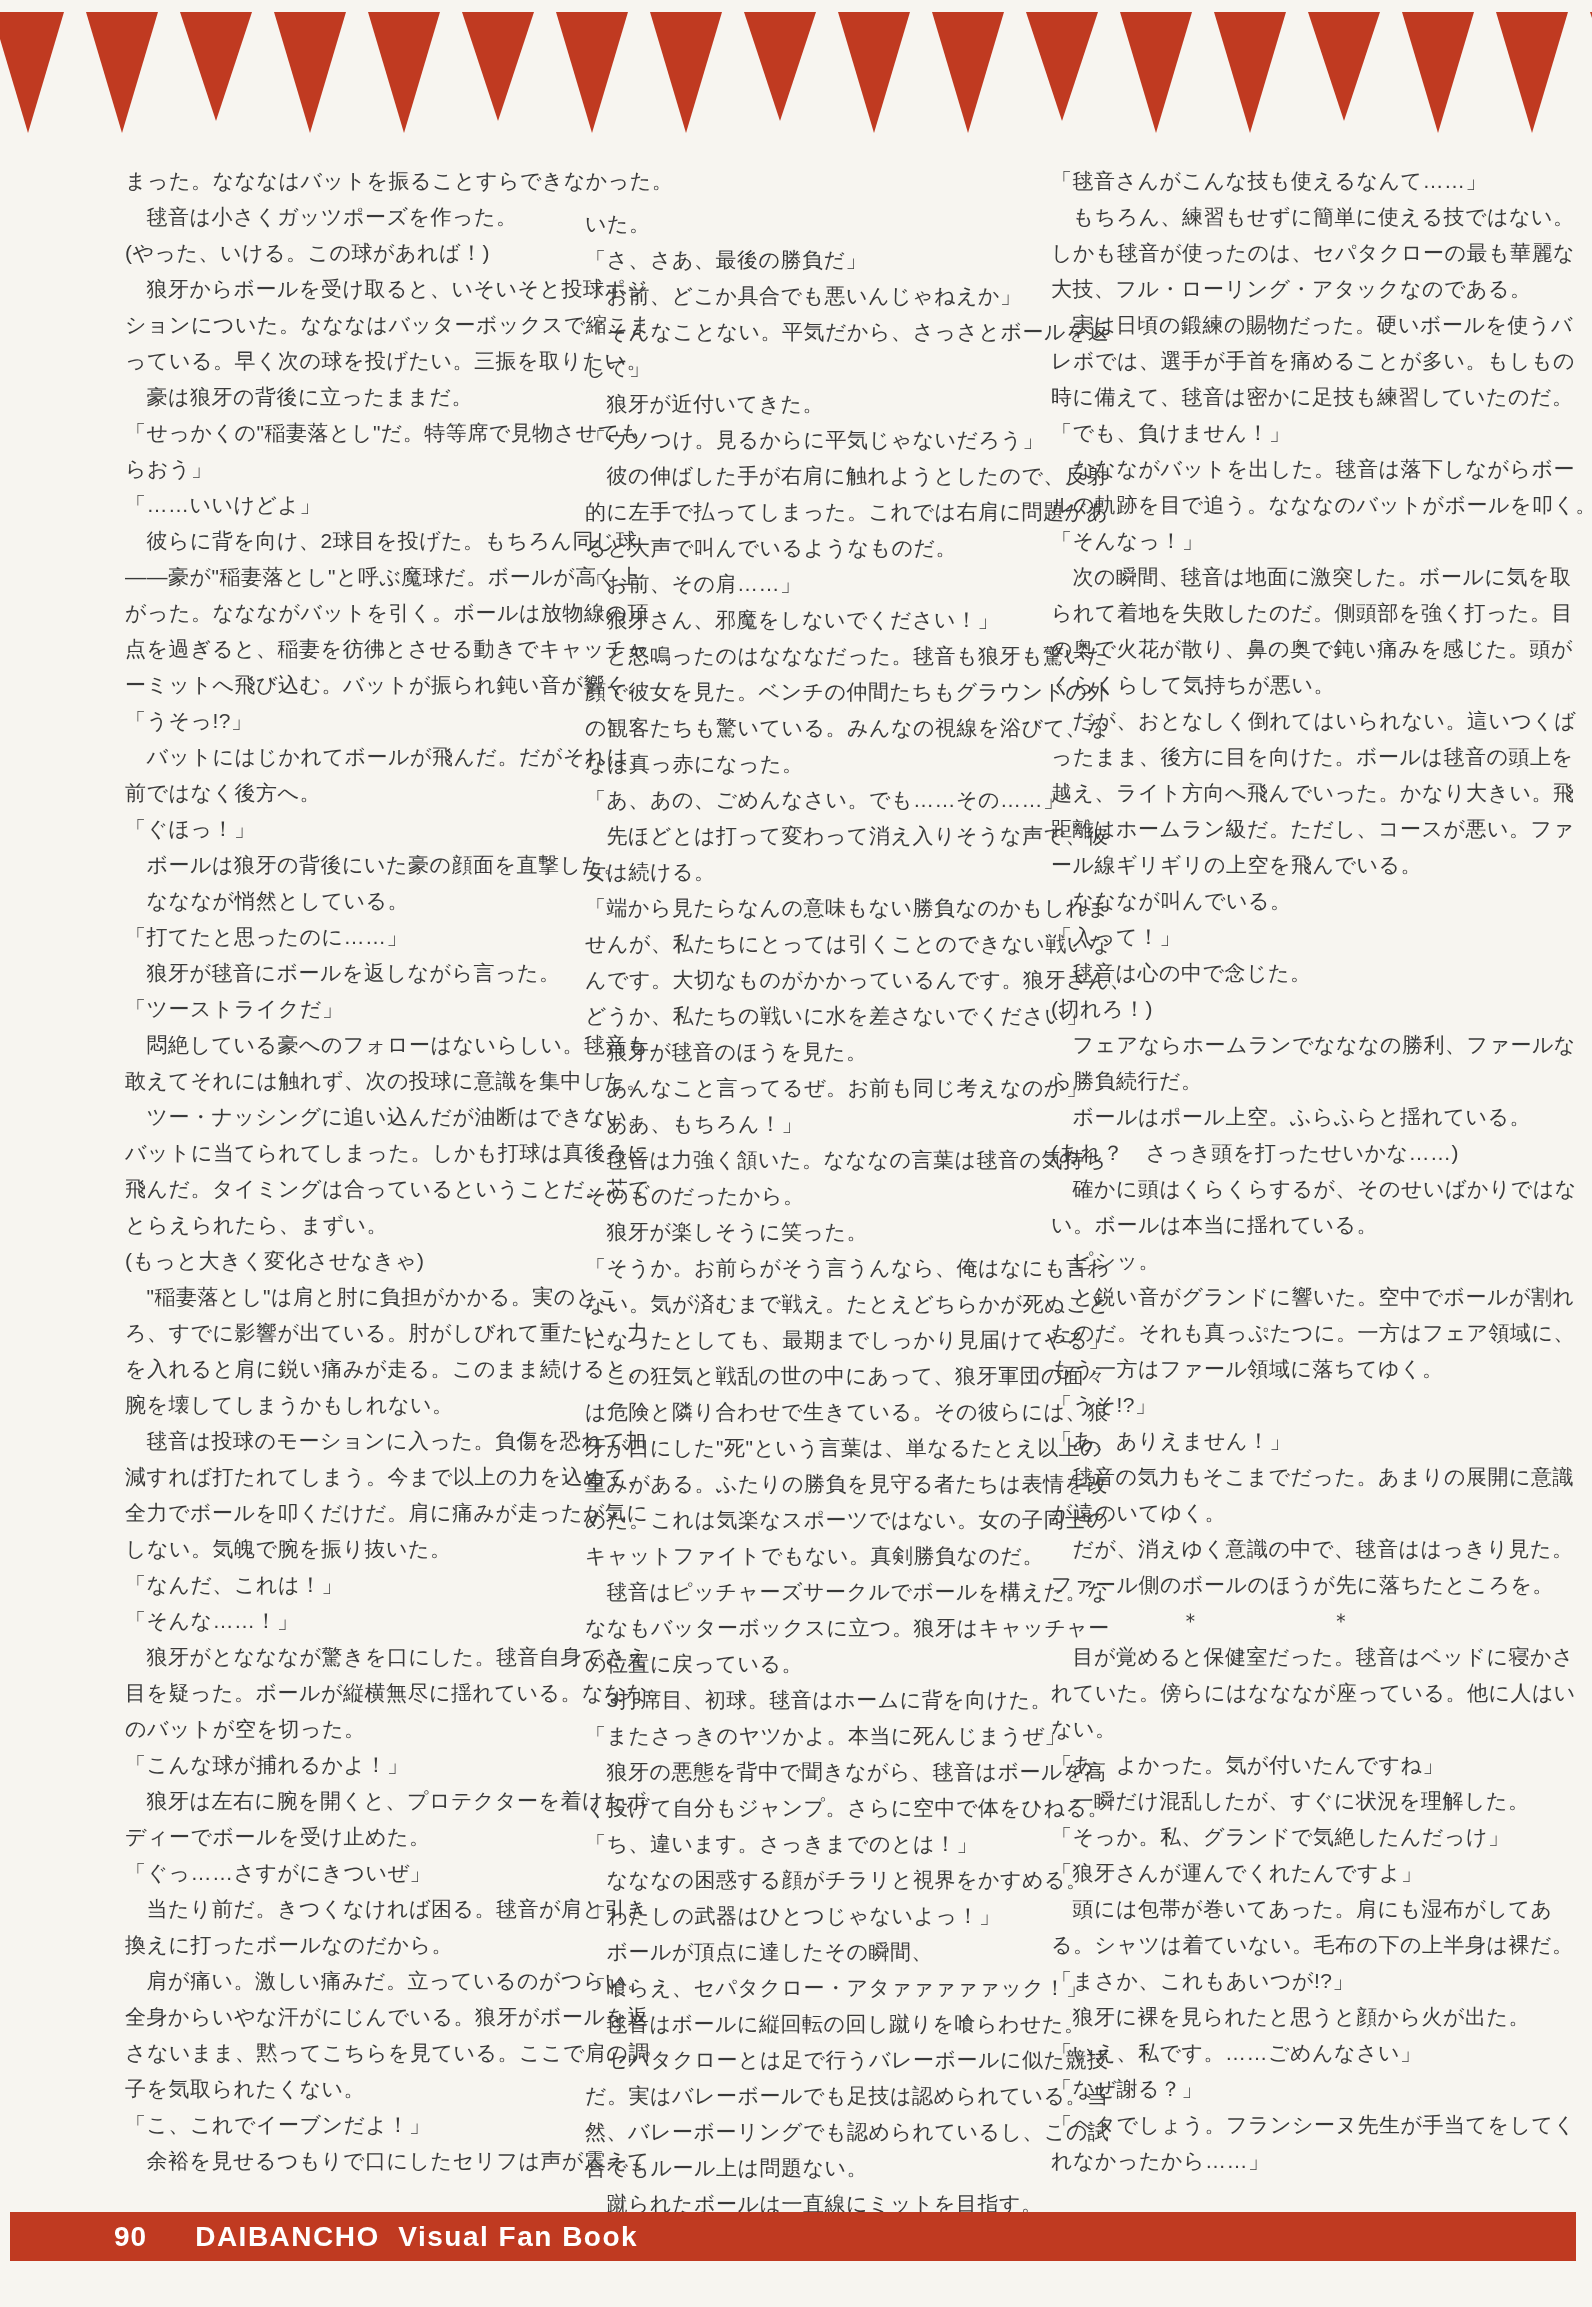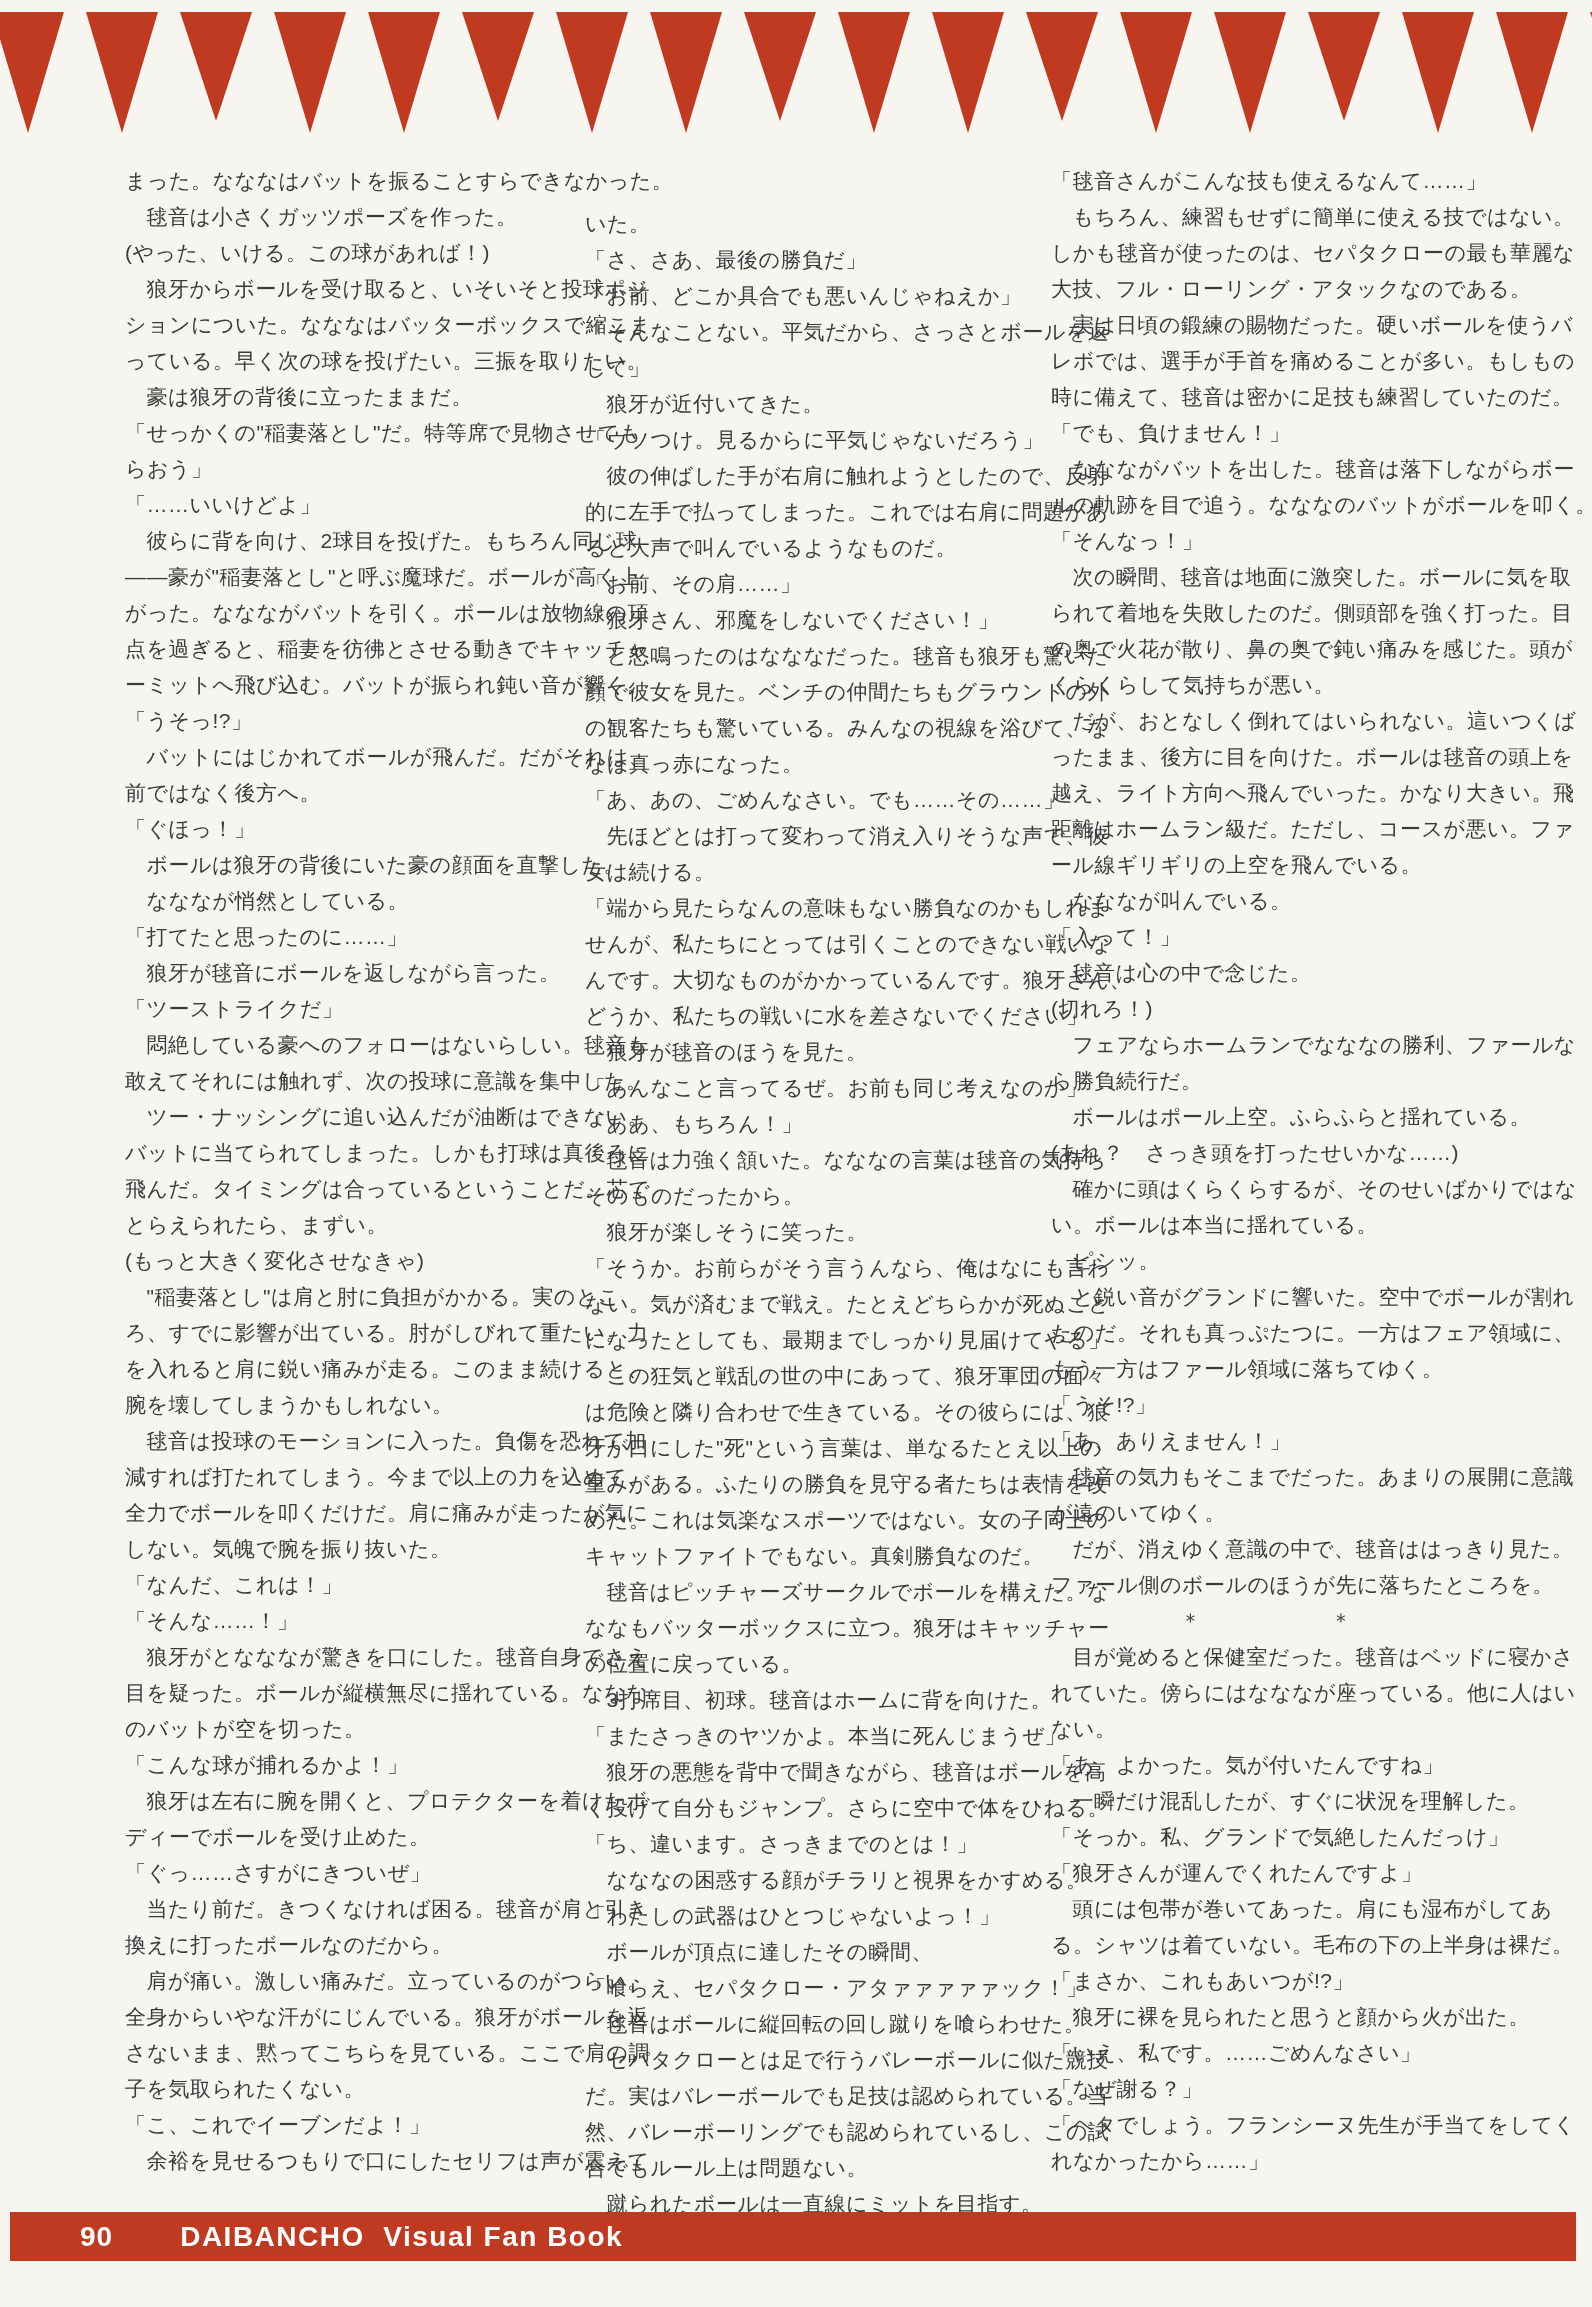--- a/index.html
+++ b/index.html
@@ -54,27 +54,27 @@
     top: 2212px;
     width: 1566px;
     height: 49px;
     background: var(--red, #c03a21);
     color: var(--footer-ink, #ffffff);
     display: flex;
     align-items: center;
     white-space: pre;
   }
   .page-number {
-    margin-left: 70px;
+    margin-left: 104px;
     font-size: 28px;
     font-weight: bold;
     letter-spacing: 1px;
   }
   .book-title {
-    margin-left: 67px;
+    margin-left: 48px;
     font-size: 28px;
     font-weight: bold;
     letter-spacing: 1.5px;
   }
 </style>
 </head>
 <body>
 
 <div class="page" style="--paper: #f7f5f0; --ink: #3a3a3a; --red: #c03a21; --footer-ink: #ffffff;">
 

